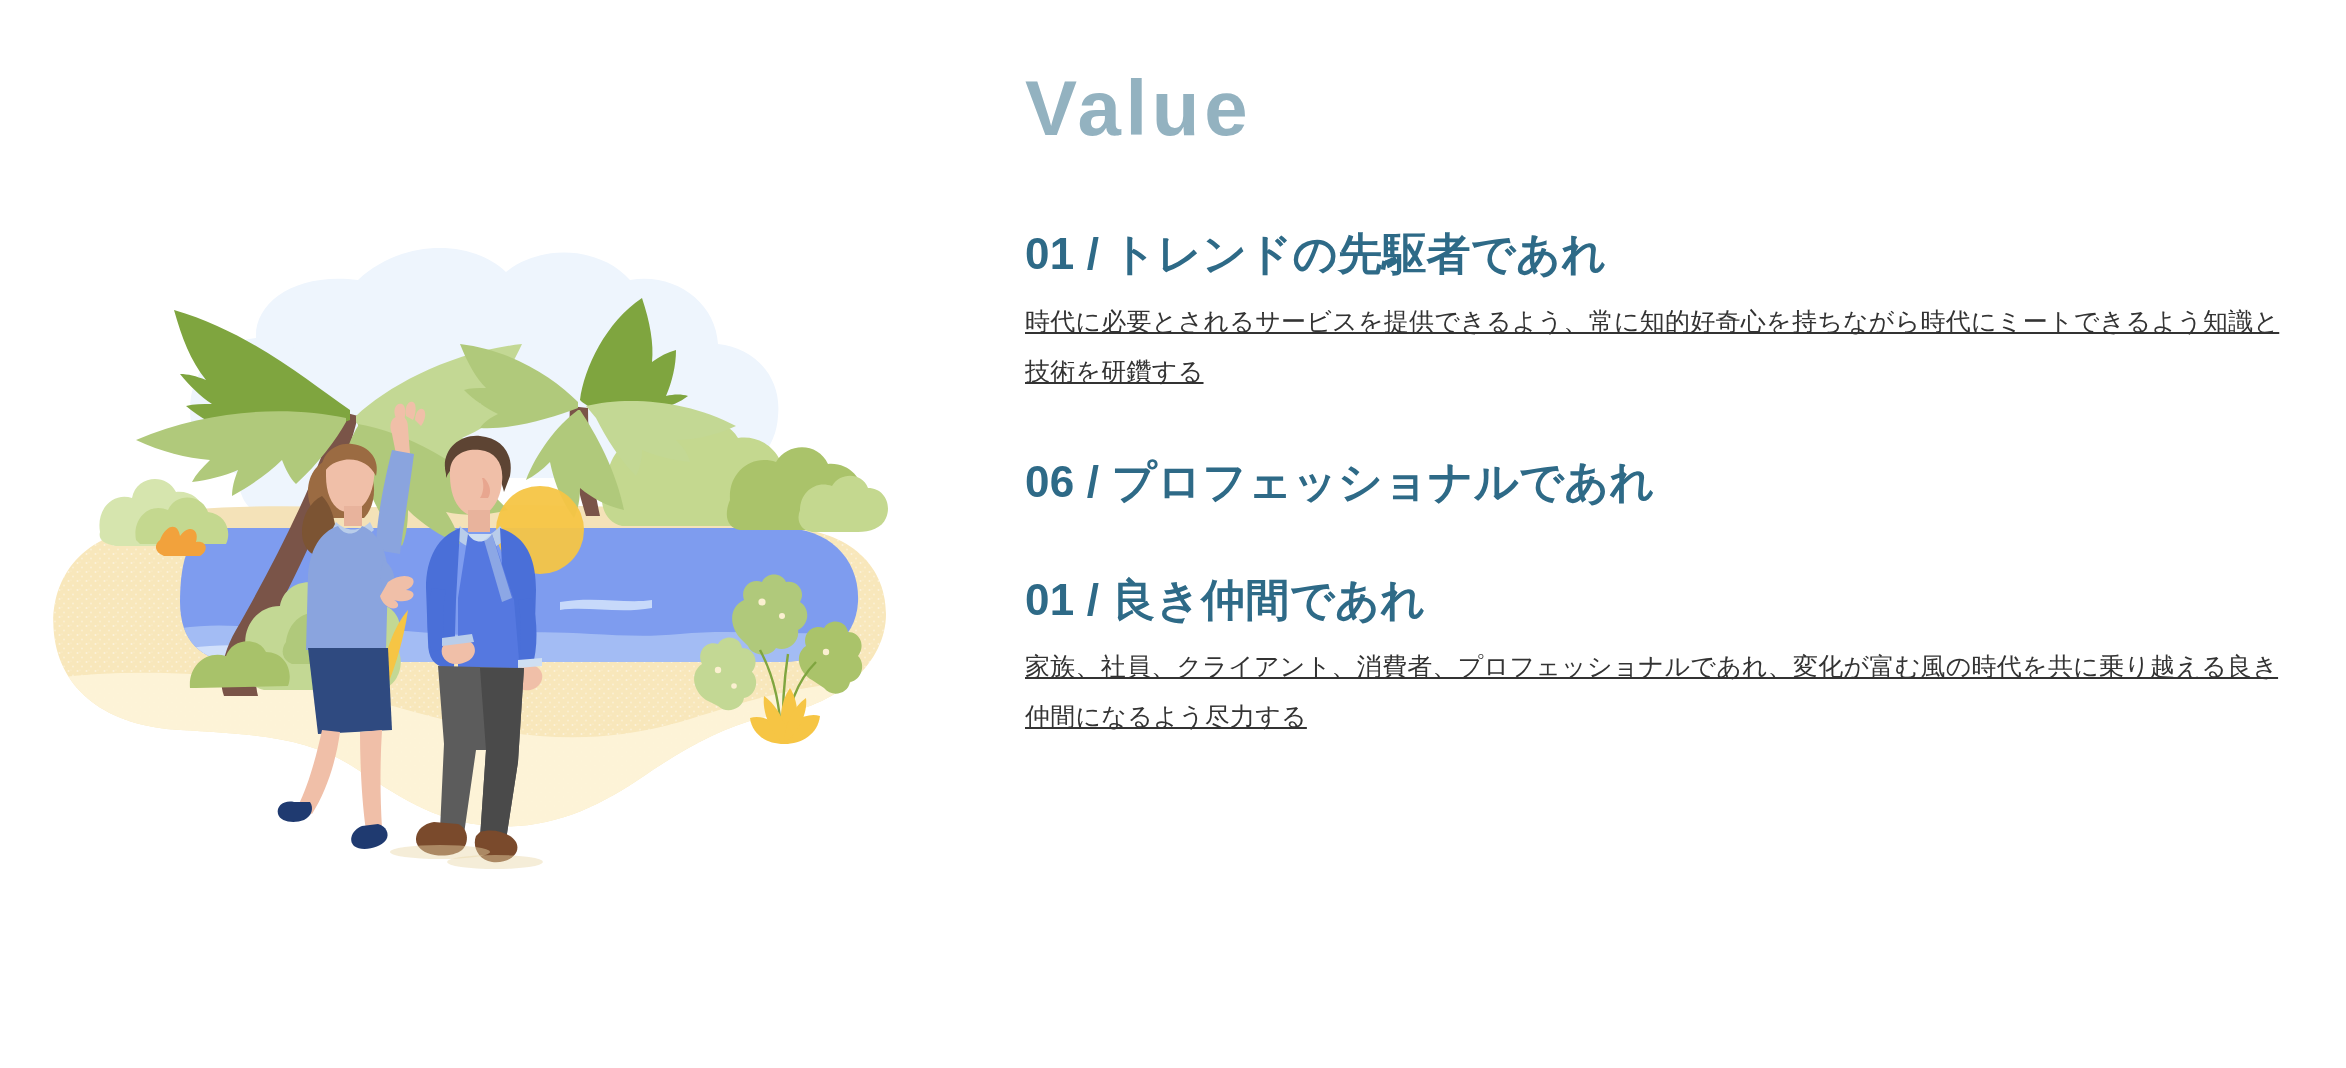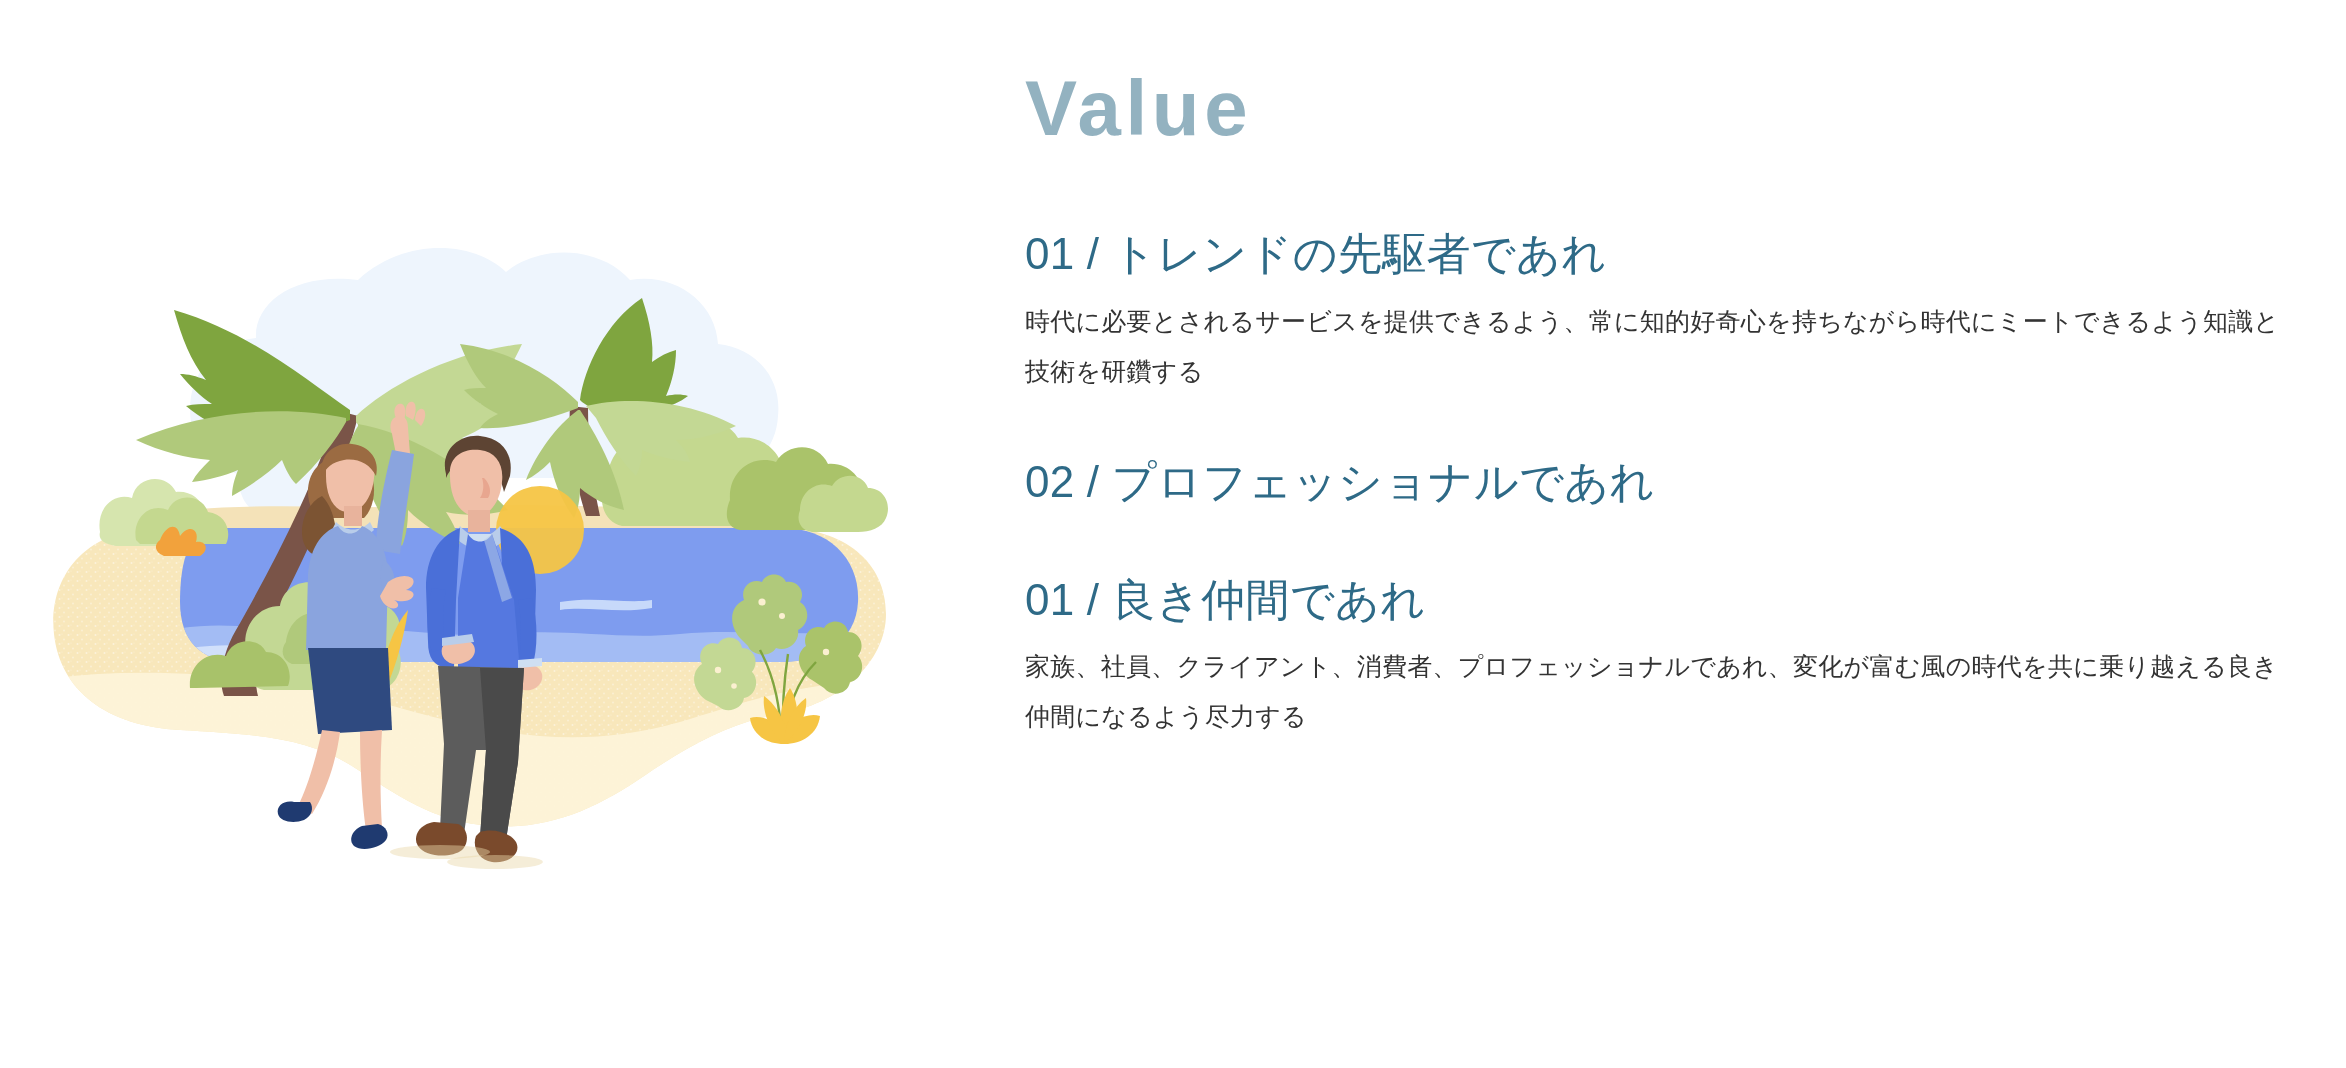--- a/index.html
+++ b/index.html
@@ -74,33 +74,34 @@
     list-style: none;
   }
 
   .value-item { margin: 0 0 54px 0; }
   .value-item:last-child { margin-bottom: 0; }
 
   .item-heading {
     margin: 0 0 10px 0;
     font-size: 44px;
     line-height: 1.45;
-    font-weight: 400;
+    font-weight: 700;
     color: #2e6a87;
     letter-spacing: 0.005em;
     white-space: nowrap;
   }
 
   .item-body {
     margin: 0;
     font-size: 25px;
     line-height: 2.0;
     font-weight: 400;
     color: #333333;
     letter-spacing: 0.01em;
+    text-decoration: underline;
   }
 </style>
 </head>
 <body>
 
 <div class="page">
 
   <div class="illustration-col">
     <div class="illustration">
       <svg viewBox="0 0 900 660" xmlns="http://www.w3.org/2000/svg" role="img" aria-label="illustration">
@@ -398,21 +399,21 @@
     <h2 class="value-title">Value</h2>
 
     <ul class="value-list">
 
       <li class="value-item">
         <h3 class="item-heading">01 / トレンドの先駆者であれ</h3>
         <p class="item-body">時代に必要とされるサービスを提供できるよう、常に知的好奇心を持ちながら時代にミートできるよう知識と技術を研鑽する</p>
       </li>
 
       <li class="value-item">
-        <h3 class="item-heading">02 / プロフェッショナルであれ</h3>
+        <h3 class="item-heading">06 / プロフェッショナルであれ</h3>
       </li>
 
       <li class="value-item">
         <h3 class="item-heading">01 / 良き仲間であれ</h3>
         <p class="item-body">家族、社員、クライアント、消費者、プロフェッショナルであれ、変化が富む風の時代を共に乗り越える良き仲間になるよう尽力する</p>
       </li>
 
     </ul>
   </div>
 </div>

